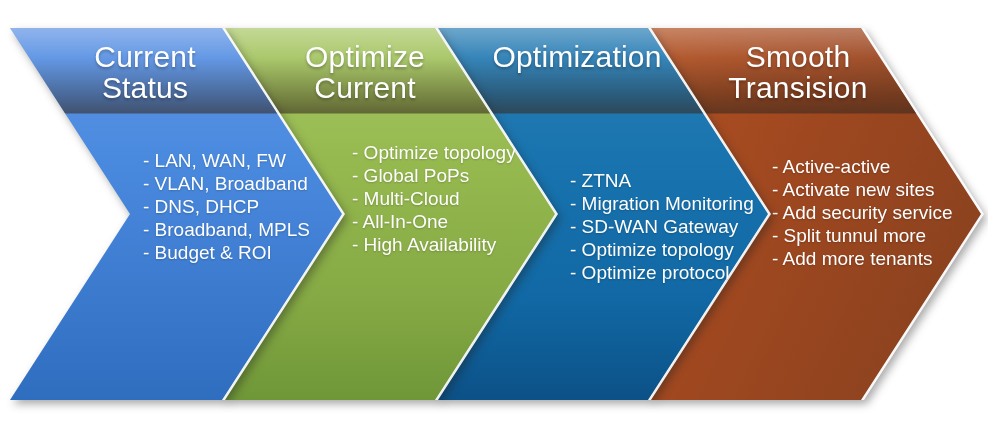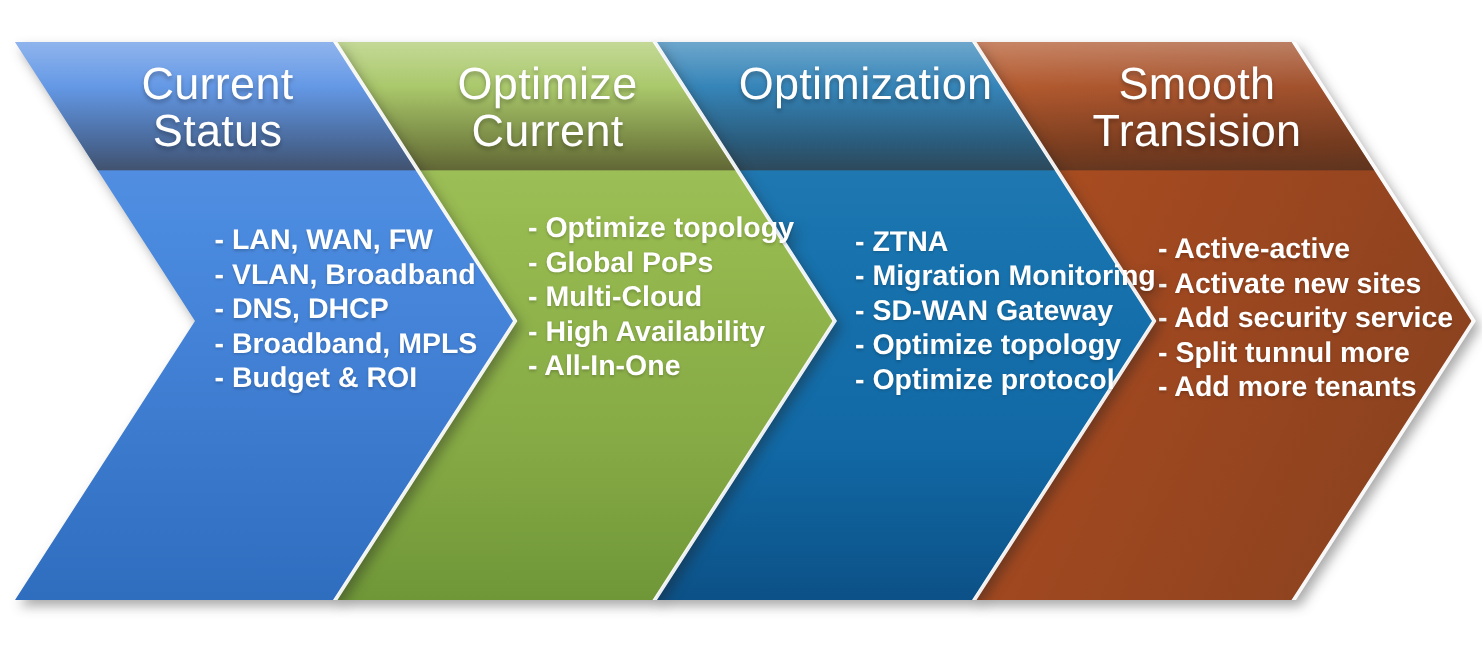--- a/index.html
+++ b/index.html
@@ -27,21 +27,21 @@
       linear-gradient(180deg,rgba(255,255,255,0.30) 28px,rgba(255,255,255,0.06) 58px,rgba(55,40,30,0.38) 96px,rgba(55,40,30,0.58) 113px,rgba(0,0,0,0) 114px),
       linear-gradient(180deg,#2E80B6 28px,#1873AE 160px,#1168A4 300px,#0C5187 400px);}
   .g3{background-image:
       linear-gradient(180deg,rgba(255,255,255,0.30) 28px,rgba(255,255,255,0.06) 58px,rgba(55,40,30,0.38) 96px,rgba(55,40,30,0.58) 113px,rgba(0,0,0,0) 114px),
       linear-gradient(115deg,#C4662F 12%,#BC5724 45%,#A04820 72%,#83401E 100%);}
   .title{
     position:absolute;top:41px;color:#fff;font-size:30px;line-height:31px;
     text-align:center;letter-spacing:0.2px;text-shadow:0 2px 3px rgba(0,0,0,0.28);
   }
   .list{
-    position:absolute;color:#fff;font-size:19px;line-height:23px;font-weight:bold;
+    position:absolute;color:#fff;font-size:19px;line-height:23px;font-weight:normal;
     text-shadow:0 1px 2px rgba(0,0,0,0.20);white-space:nowrap;
   }
 </style>
 </head>
 <body>
 
 <div class="canvas">
 
   <div class="wrap z40">
     <div class="shape seam p0"></div>
@@ -63,32 +63,32 @@
     <div class="shape seam p1"></div>
     <div class="shape p1 g1"></div>
     <div class="title" style="left:250px;width:230px">
       <div>Optimize</div>
       <div>Current</div>
     </div>
     <div class="list" style="left:352px;top:141px">
       <div class="li">- Optimize topology</div>
       <div class="li">- Global PoPs</div>
       <div class="li">- Multi-Cloud</div>
+      <div class="li">- All-In-One</div>
       <div class="li">- High Availability</div>
-      <div class="li">- All-In-One</div>
     </div>
   </div>
 
   <div class="wrap z20">
     <div class="shape seam p2"></div>
     <div class="shape p2 g2"></div>
     <div class="title" style="left:462px;width:230px">
       <div>Optimization</div>
     </div>
-    <div class="list" style="left:570px;top:150px">
+    <div class="list" style="left:570px;top:169px">
       <div class="li">- ZTNA</div>
       <div class="li">- Migration Monitoring</div>
       <div class="li">- SD-WAN Gateway</div>
       <div class="li">- Optimize topology</div>
       <div class="li">- Optimize protocol</div>
     </div>
   </div>
 
   <div class="wrap z10">
     <div class="shape seam p3"></div>

